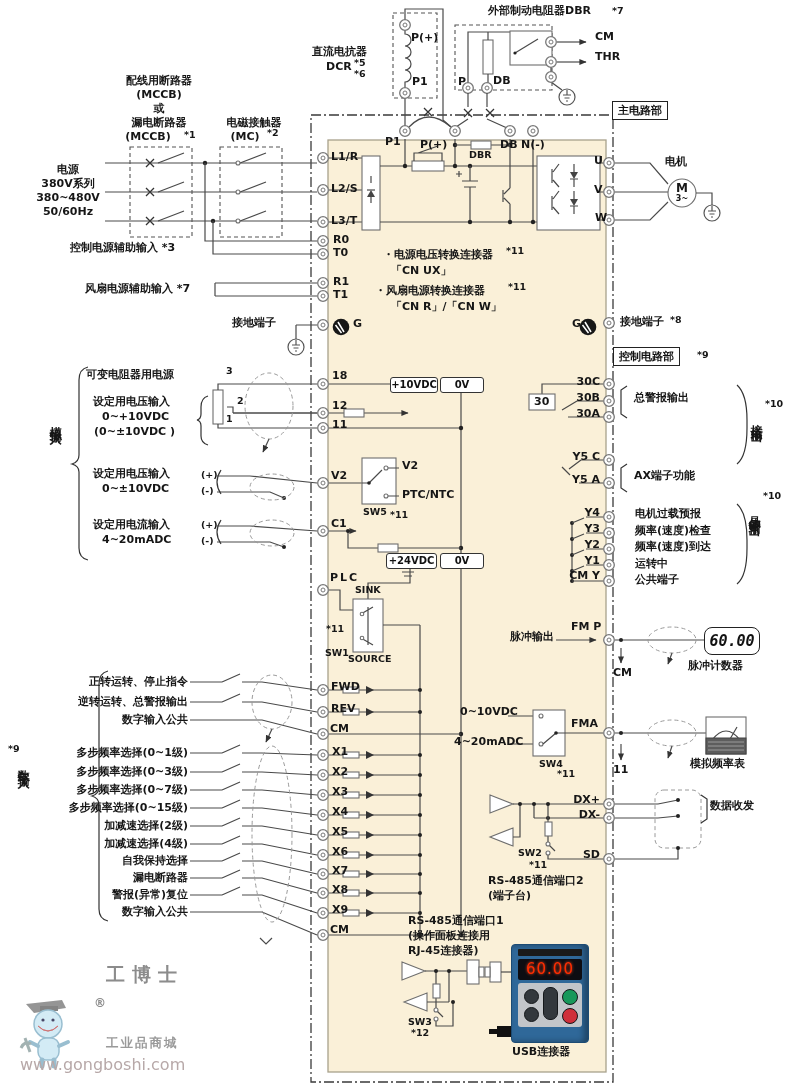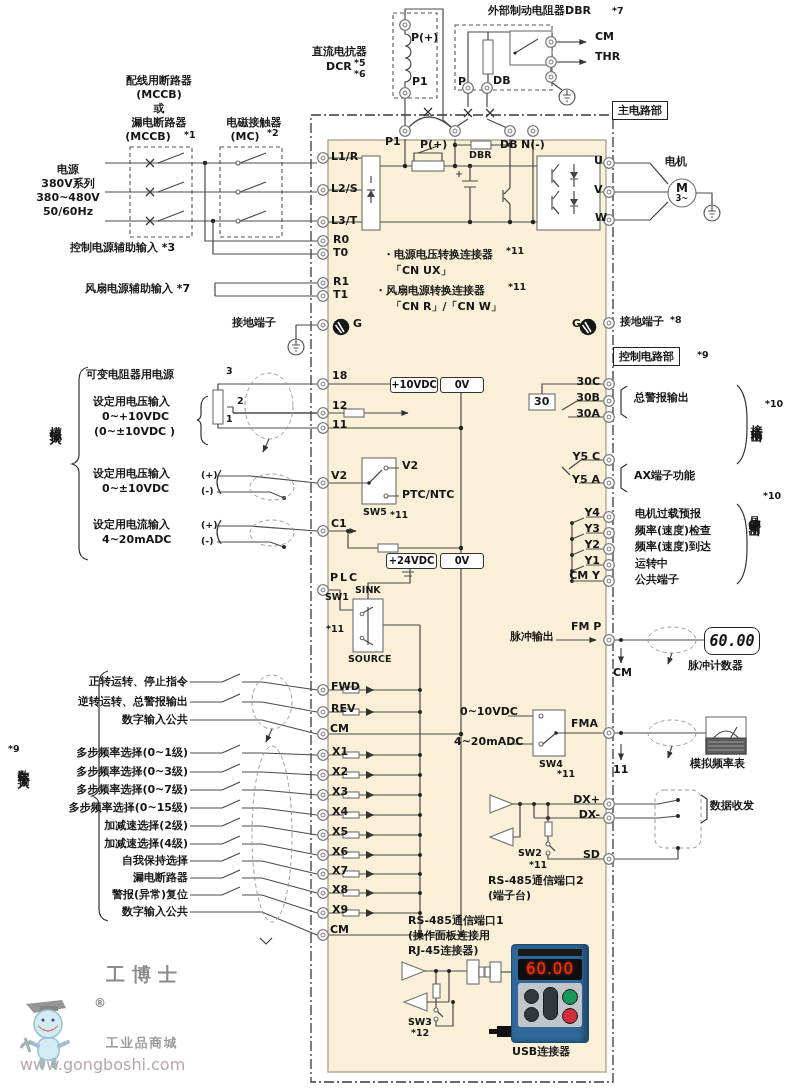--- a/index.html
+++ b/index.html
@@ -529,21 +529,21 @@
 <div class="pill" style="left:440px;top:377px;width:42px;height:14px">0V</div>
 <div class="pill" style="left:386px;top:553px;width:49px;height:14px">+24VDC</div>
 <div class="pill" style="left:440px;top:553px;width:42px;height:14px">0V</div>
 <div class="lbl" style="left:402px;top:460px">V2</div>
 <div class="lbl" style="left:402px;top:489px">PTC/NTC</div>
 <div class="lbl s10" style="left:363px;top:507px">SW5</div>
 <div class="lbl s10" style="left:390px;top:510px">*11</div>
 
 <div class="lbl s10" style="left:355px;top:585px">SINK</div>
 <div class="lbl s10" style="left:348px;top:654px">SOURCE</div>
-<div class="lbl s10" style="left:325px;top:592px">SW1</div>
+<div class="lbl s10" style="left:325px;top:648px">SW1</div>
 <div class="lbl s10" style="left:326px;top:624px">*11</div>
 
 <div class="lbl s10" style="left:8px;top:744px">*9</div>
 <div class="lbl vl" style="left:16px;top:760px">数字输入</div>
 <div class="lbl rt" style="left:23px;top:676px;width:165px">正转运转、停止指令</div>
 <div class="lbl rt" style="left:23px;top:696px;width:165px">逆转运转、总警报输出</div>
 <div class="lbl rt" style="left:23px;top:714px;width:165px">数字输入公共</div>
 <div class="lbl rt" style="left:23px;top:747px;width:165px">多步频率选择(0~1级)</div>
 <div class="lbl rt" style="left:23px;top:766px;width:165px">多步频率选择(0~3级)</div>
 <div class="lbl rt" style="left:23px;top:784px;width:165px">多步频率选择(0~7级)</div>

